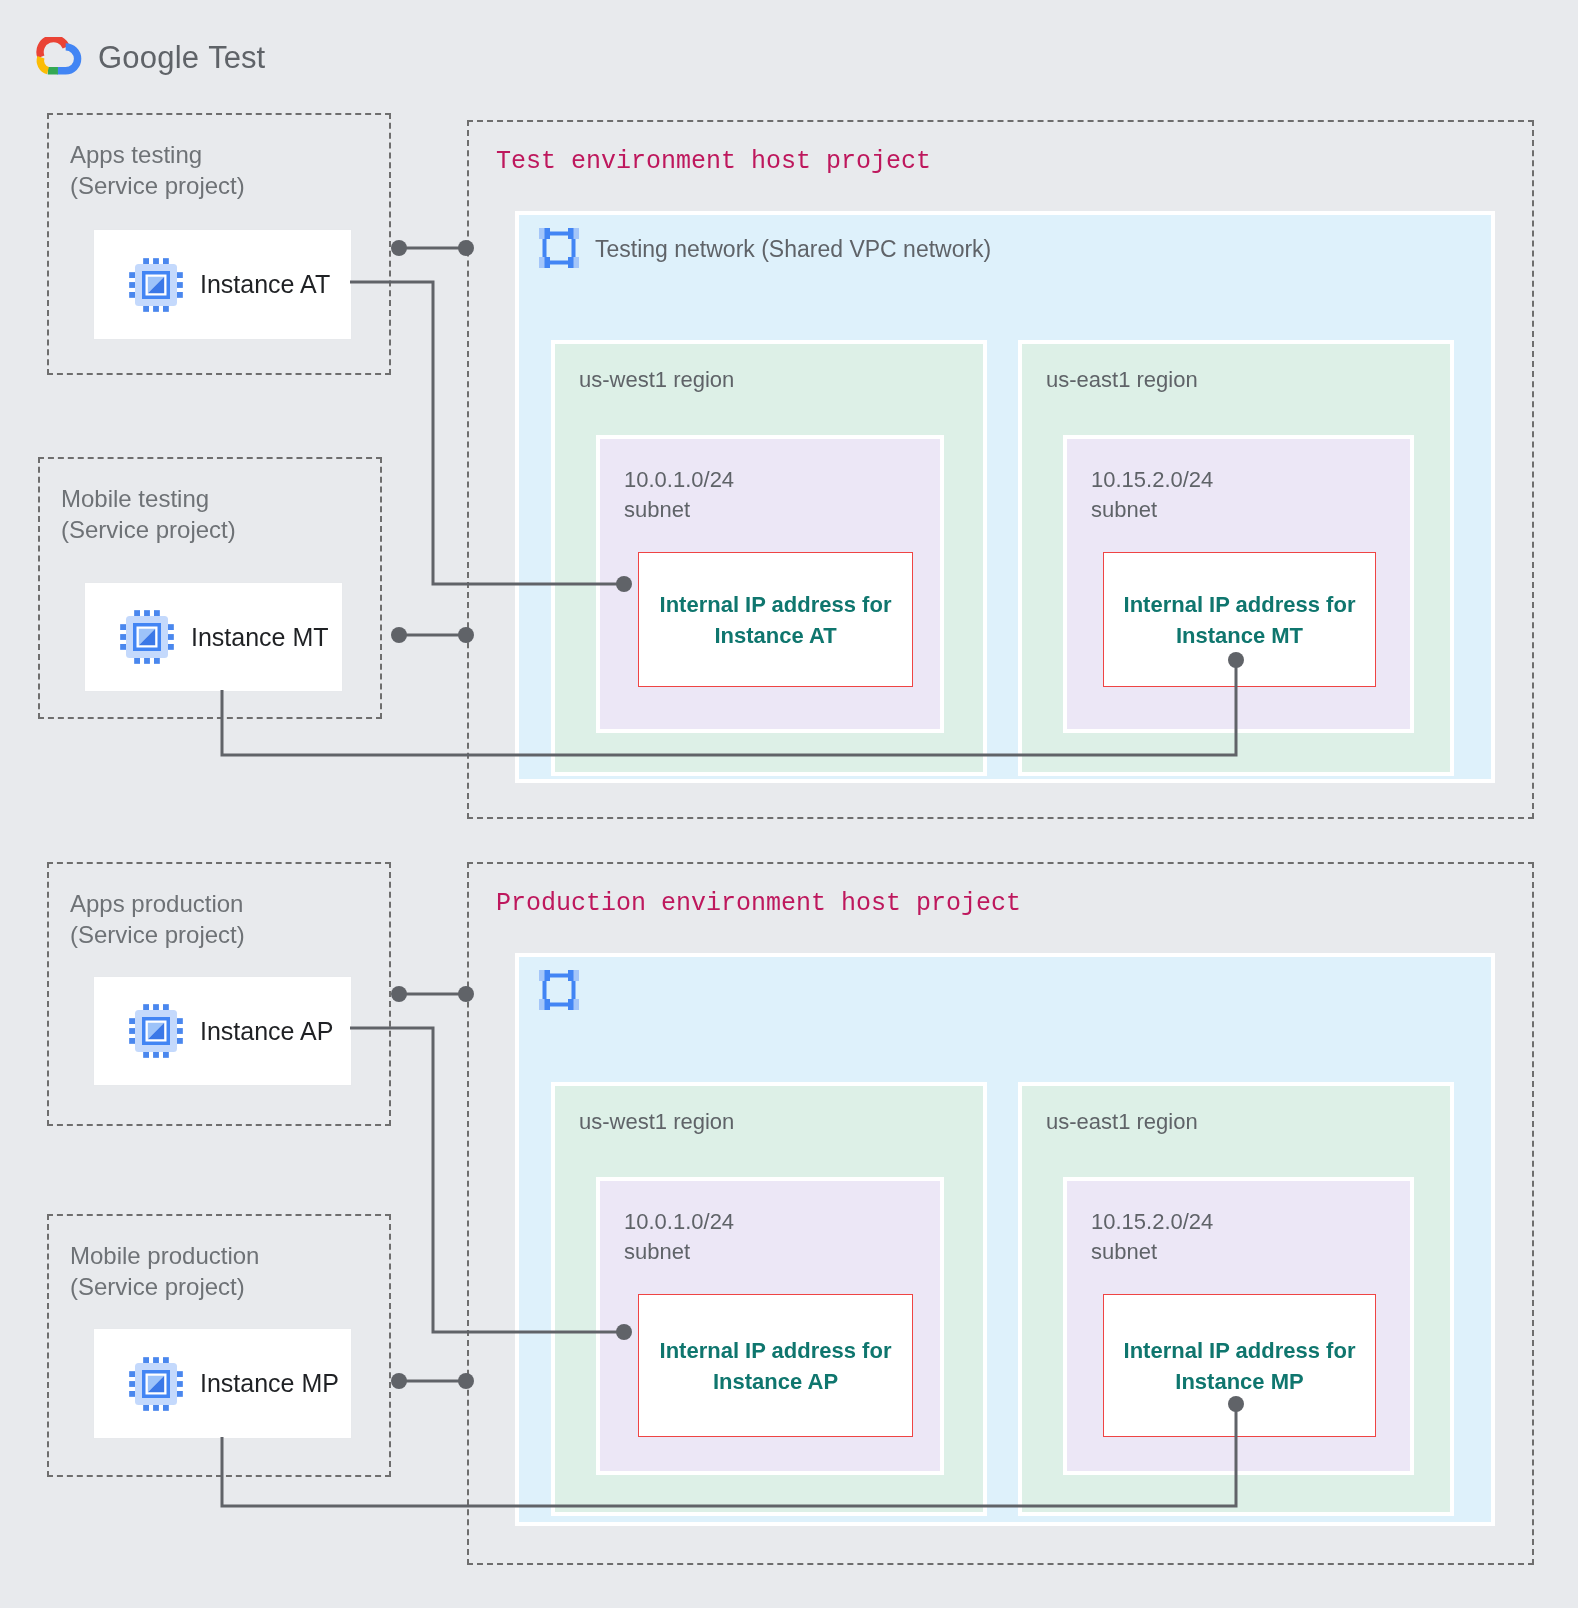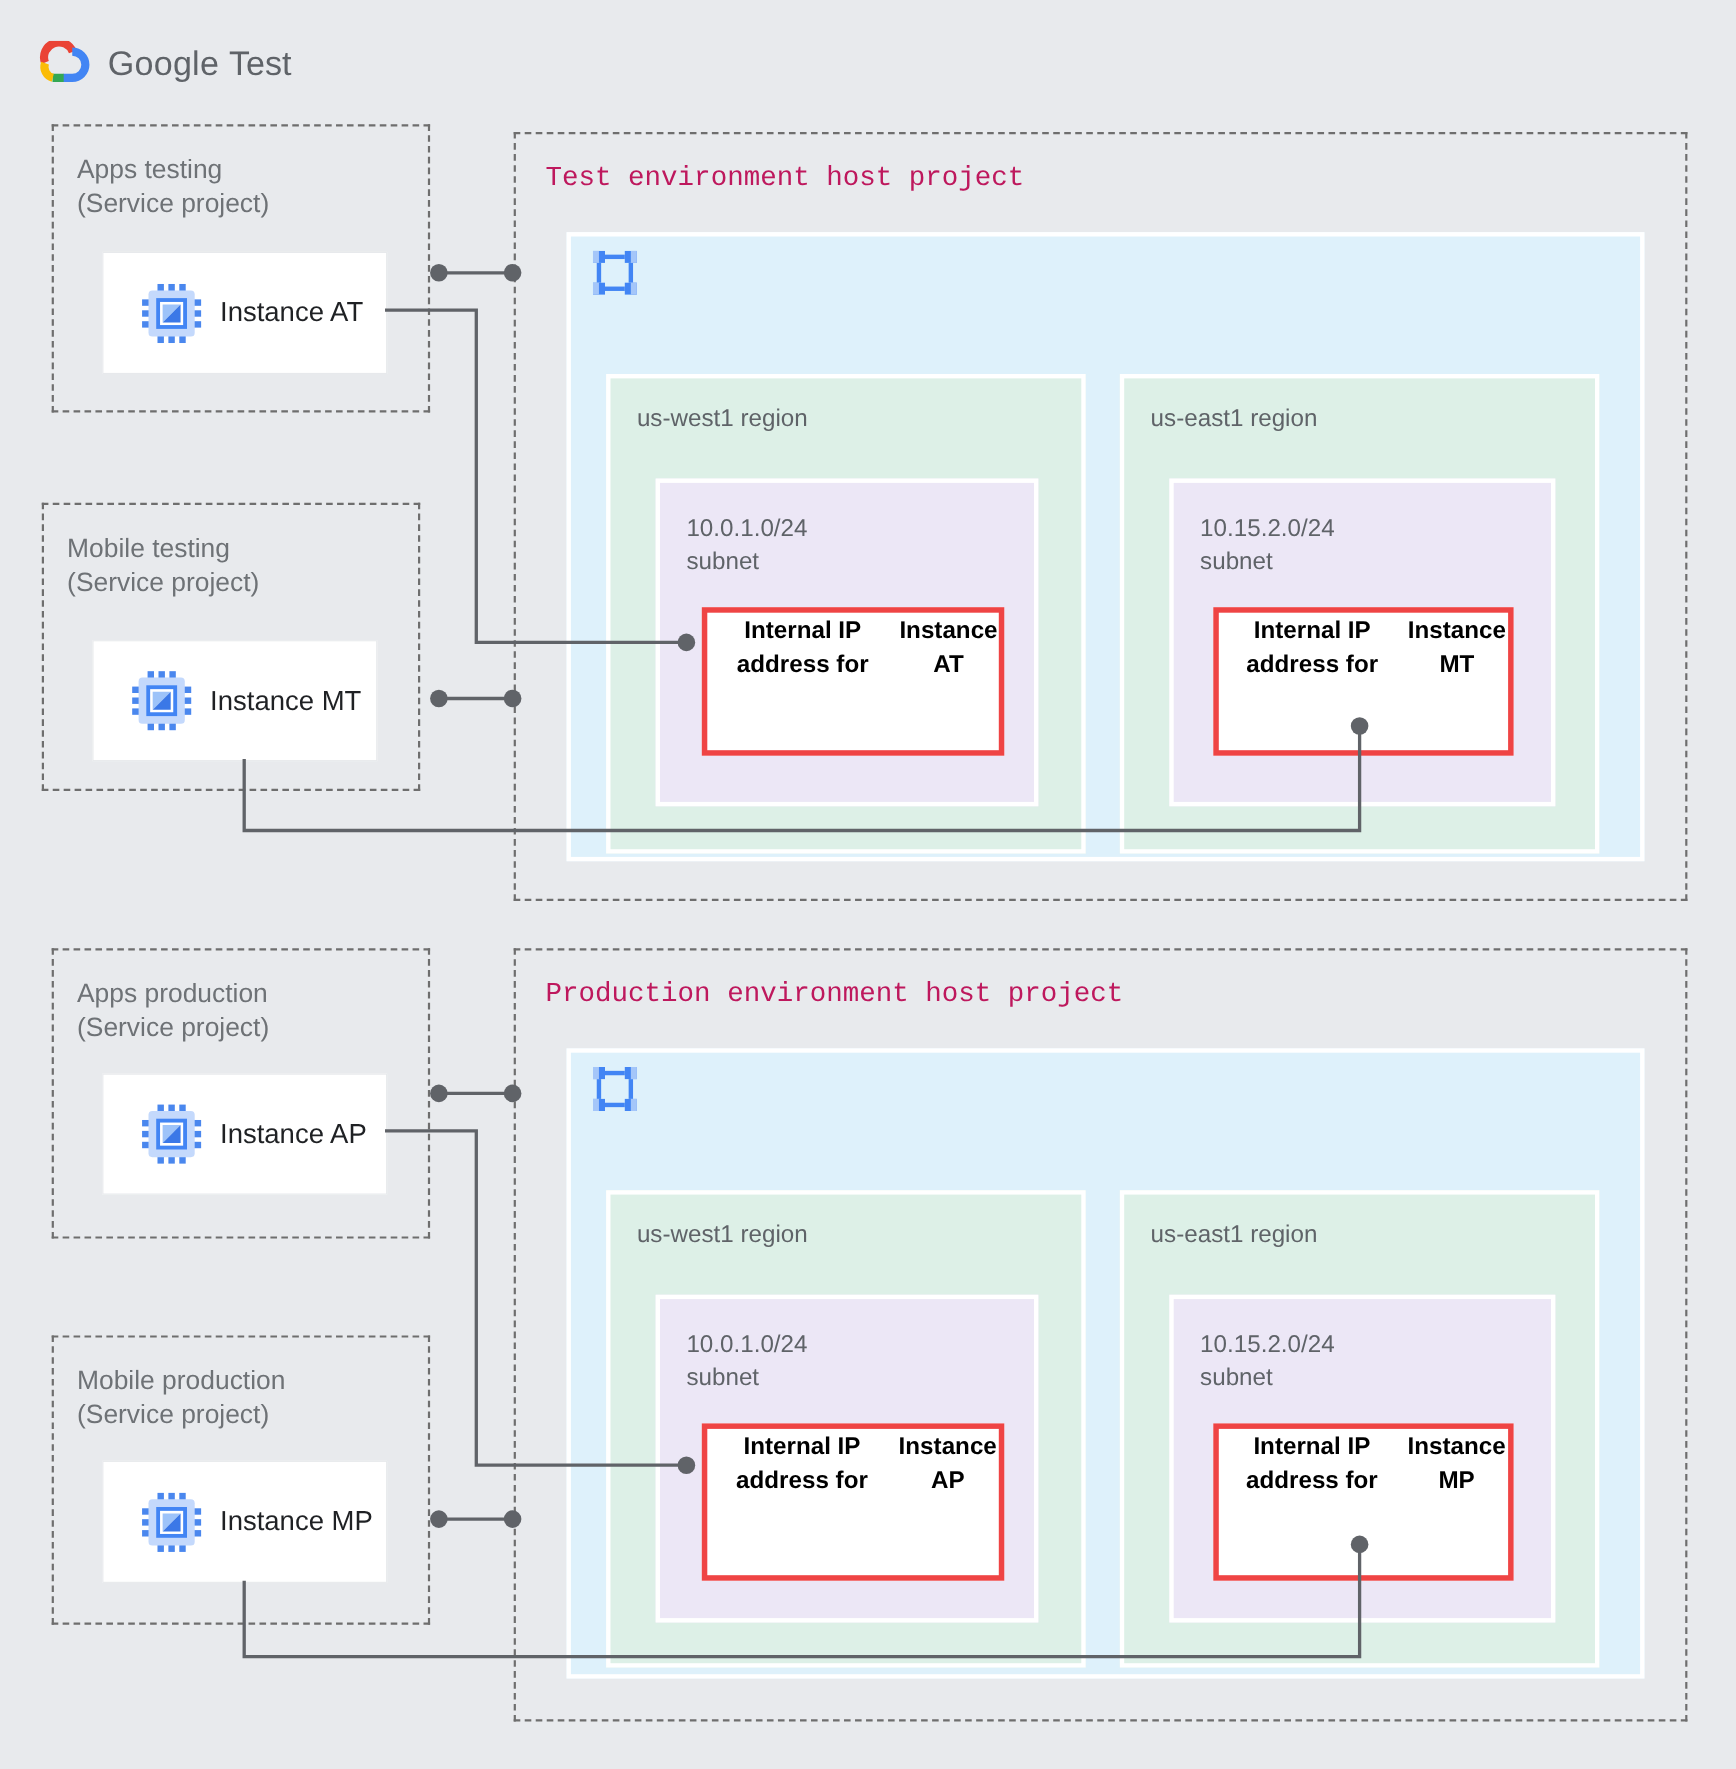--- a/index.html
+++ b/index.html
@@ -28,23 +28,23 @@
   .instance-name{font-size:25px;color:#1f2124;}
 
   
   .net{background:#def1fb;border:4px solid #fff;}
   .net-label{font-size:23px;color:#5f6368;}
   .region{background:#ddf0e7;border:4px solid #fff;margin-top:32px;}
   .region-label{font-size:22px;color:#5f6368;}
   .subnet{background:#ece7f6;border:4px solid #fff;}
   .subnet-line{font-size:22px;line-height:30px;color:#5f6368;}
   .ip-card{
-    background:#fff;border:5px solid #ef4444;
-    display:flex;justify-content:center;text-align:center;
-    font-size:22px;font-weight:bold;line-height:31px;color:#000000;
+    background:#fff;border:1px solid #ef4444;
+    display:flex;flex-direction:column;justify-content:center;text-align:center;
+    font-size:22px;font-weight:bold;line-height:31px;color:#0f766e;
   }
 
   .connectors{position:absolute;left:0;top:0;z-index:6;pointer-events:none;}
   .icon-defs{position:absolute;width:0;height:0;overflow:hidden;}
 </style>
 </head>
 <body>
 
 <svg class="icon-defs" aria-hidden="true">
   <defs>
@@ -136,20 +136,21 @@
     </div>
   </div>
 
   <div class="abs host" style="left:467px;top:120px;width:1067px;height:699px;">
     <div class="abs host-title" style="left:27px;top:25px;">Test environment host project</div>
 
     <div class="abs net" style="left:46px;top:89px;width:980px;height:572px;">
       <svg class="abs" style="left:20px;top:13px;" width="40" height="40" viewBox="0 0 40 40">
           <use href="#icn-vpc"></use>
         </svg>
+      <div class="abs net-label" style="left:76px;top:21px;">Testing network (Shared VPC network)</div>
 
       <div class="abs region" style="left:32px;top:93px;width:436px;height:436px;">
         <div class="abs region-label" style="left:24px;top:23px;">us-west1 region</div>
         <div class="abs subnet" style="left:41px;top:91px;width:348px;height:298px;">
           <div class="abs" style="left:24px;top:26px;">
             <div class="subnet-line">10.0.1.0/24</div>
             <div class="subnet-line">subnet</div>
           </div>
           <div class="abs ip-card" style="left:38px;top:113px;width:275px;height:135px;">
             <div>Internal IP address for</div>

